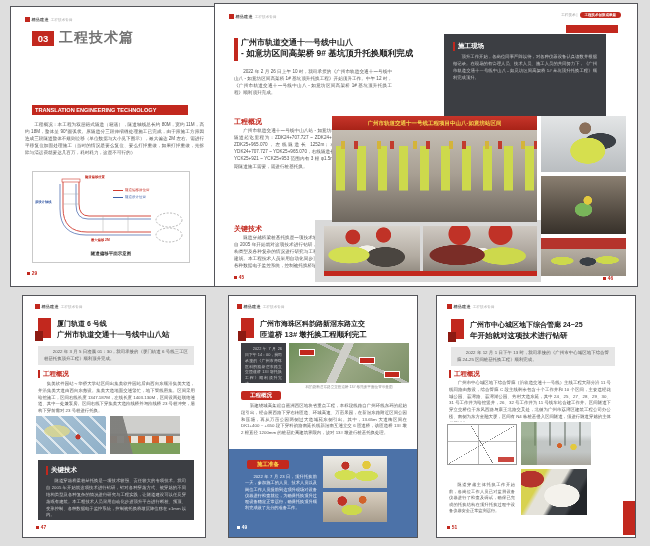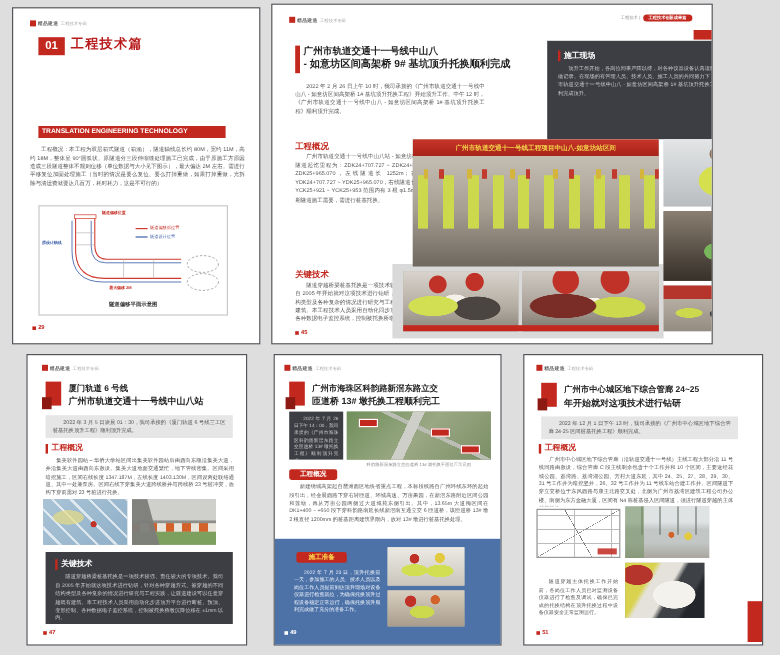--- a/index.html
+++ b/index.html
@@ -123,22 +123,22 @@
 <body>
 
 <div class="canvas">
 
   <div class="page" style="left:10px;top:6px;width:207px;height:281px;">
     <div class="abs hdr" style="left:14px;top:10px;">
       <span class="mark"></span>
       <span class="b">精品建造</span>
       <span class="l">工程技术专辑</span>
     </div>
-    <div class="abs" style="left:21px;top:24px;width:22px;height:15px;background:#c2281e;color:#fff;font-size:9.5px;font-weight:bold;display:flex;align-items:center;justify-content:center;">01</div>
-    <div class="abs" style="left:48px;top:22px;font-size:11px;font-weight:bold;color:#b91c1c;letter-spacing:1px;white-space:nowrap;">工程技术篇</div>
+    <div class="abs" style="left:21px;top:24px;width:22px;height:15px;background:#c2281e;color:#fff;font-size:9.5px;font-weight:bold;display:flex;align-items:center;justify-content:center;">03</div>
+    <div class="abs" style="left:48px;top:22px;font-size:14px;font-weight:bold;color:#737373;letter-spacing:1px;white-space:nowrap;">工程技术篇</div>
     <div class="abs" style="left:21px;top:98px;width:156px;height:10px;background:#c2281e;color:#fff;font-size:5.6px;font-weight:bold;line-height:10px;padding-left:3px;box-sizing:border-box;white-space:nowrap;overflow:hidden;">TRANSLATION ENGINEERING TECHNOLOGY</div>
     <div class="abs body-txt" style="left:14px;top:114px;width:179px;height:44px;">工程概况：本工程为双层箱式隧道（箱涵），隧道轴线总长约 80M，宽约 11M，高约 18M，整体呈 90°圆弧状。原隧道分三段伸缩缝处理施工已完成，由于原施工方原因造成三段隧道整体不规则位移（单位数据与大小见下图示），最大偏达 2M 左右。需进行平移复位加固处理施工（当时的情况是要么复位、要么打掉重做，如果打掉重做，光拆除与清运费就要达几百万，耗时耗力，这是不可行的）</div>
 
     <div class="abs" style="left:21px;top:164px;width:156px;height:90px;border:0.5px solid #c9c9c9;background:#fff;">
       <svg class="abs" style="left:0;top:2px;" width="154" height="72" viewBox="0 0 154 72">
         <path d="M30,8 V34 Q30,58 54,58 H118" fill="none" stroke="#d03a2e" stroke-width="0.9"></path>
         <path d="M46,8 V30 Q46,42 56,42 H118" fill="none" stroke="#d03a2e" stroke-width="0.9"></path>
         <path d="M27,10 V35 Q27,61 53,61 H118" fill="none" stroke="#3c5fa8" stroke-width="0.7"></path>
         <path d="M43,10 V31 Q43,45 55,45 H118" fill="none" stroke="#3c5fa8" stroke-width="0.7"></path>
         <rect x="29" y="5" width="18" height="3" fill="none" stroke="#d03a2e" stroke-width="0.6"></rect>
@@ -155,21 +155,21 @@
       <div class="abs" style="left:80px;top:16px;font-size:3.5px;color:#c2281e;white-space:nowrap;"><span class="legend-line" style="background:#d03a2e;"></span><span>隧道偏移后位置</span></div>
       <div class="abs" style="left:80px;top:23px;font-size:3.5px;color:#3c5fa8;white-space:nowrap;"><span class="legend-line" style="background:#3c5fa8;"></span><span>隧道设计位置</span></div>
       <div class="abs" style="left:0;top:79px;width:156px;text-align:center;font-size:4.5px;font-weight:bold;color:#333;">隧道偏移平面示意图</div>
     </div>
     <div class="abs pgno" style="left:16px;top:264px;">
         <span class="sq"></span>
         <span>29</span>
       </div>
   </div>
 
-  <div class="page" style="left:226px;top:3px;width:368px;height:284px;">
+  <div class="page" style="left:214px;top:3px;width:424px;height:284px;">
     <div class="abs hdr" style="left:14px;top:10px;">
       <span class="mark"></span>
       <span class="b">精品建造</span>
       <span class="l">工程技术专辑</span>
     </div>
     <div class="abs hdr-r" style="right:16px;top:8px;">
       <span class="t">工程技术 |</span>
       <span class="badge">工程技术创新成果篇</span>
     </div>
 

